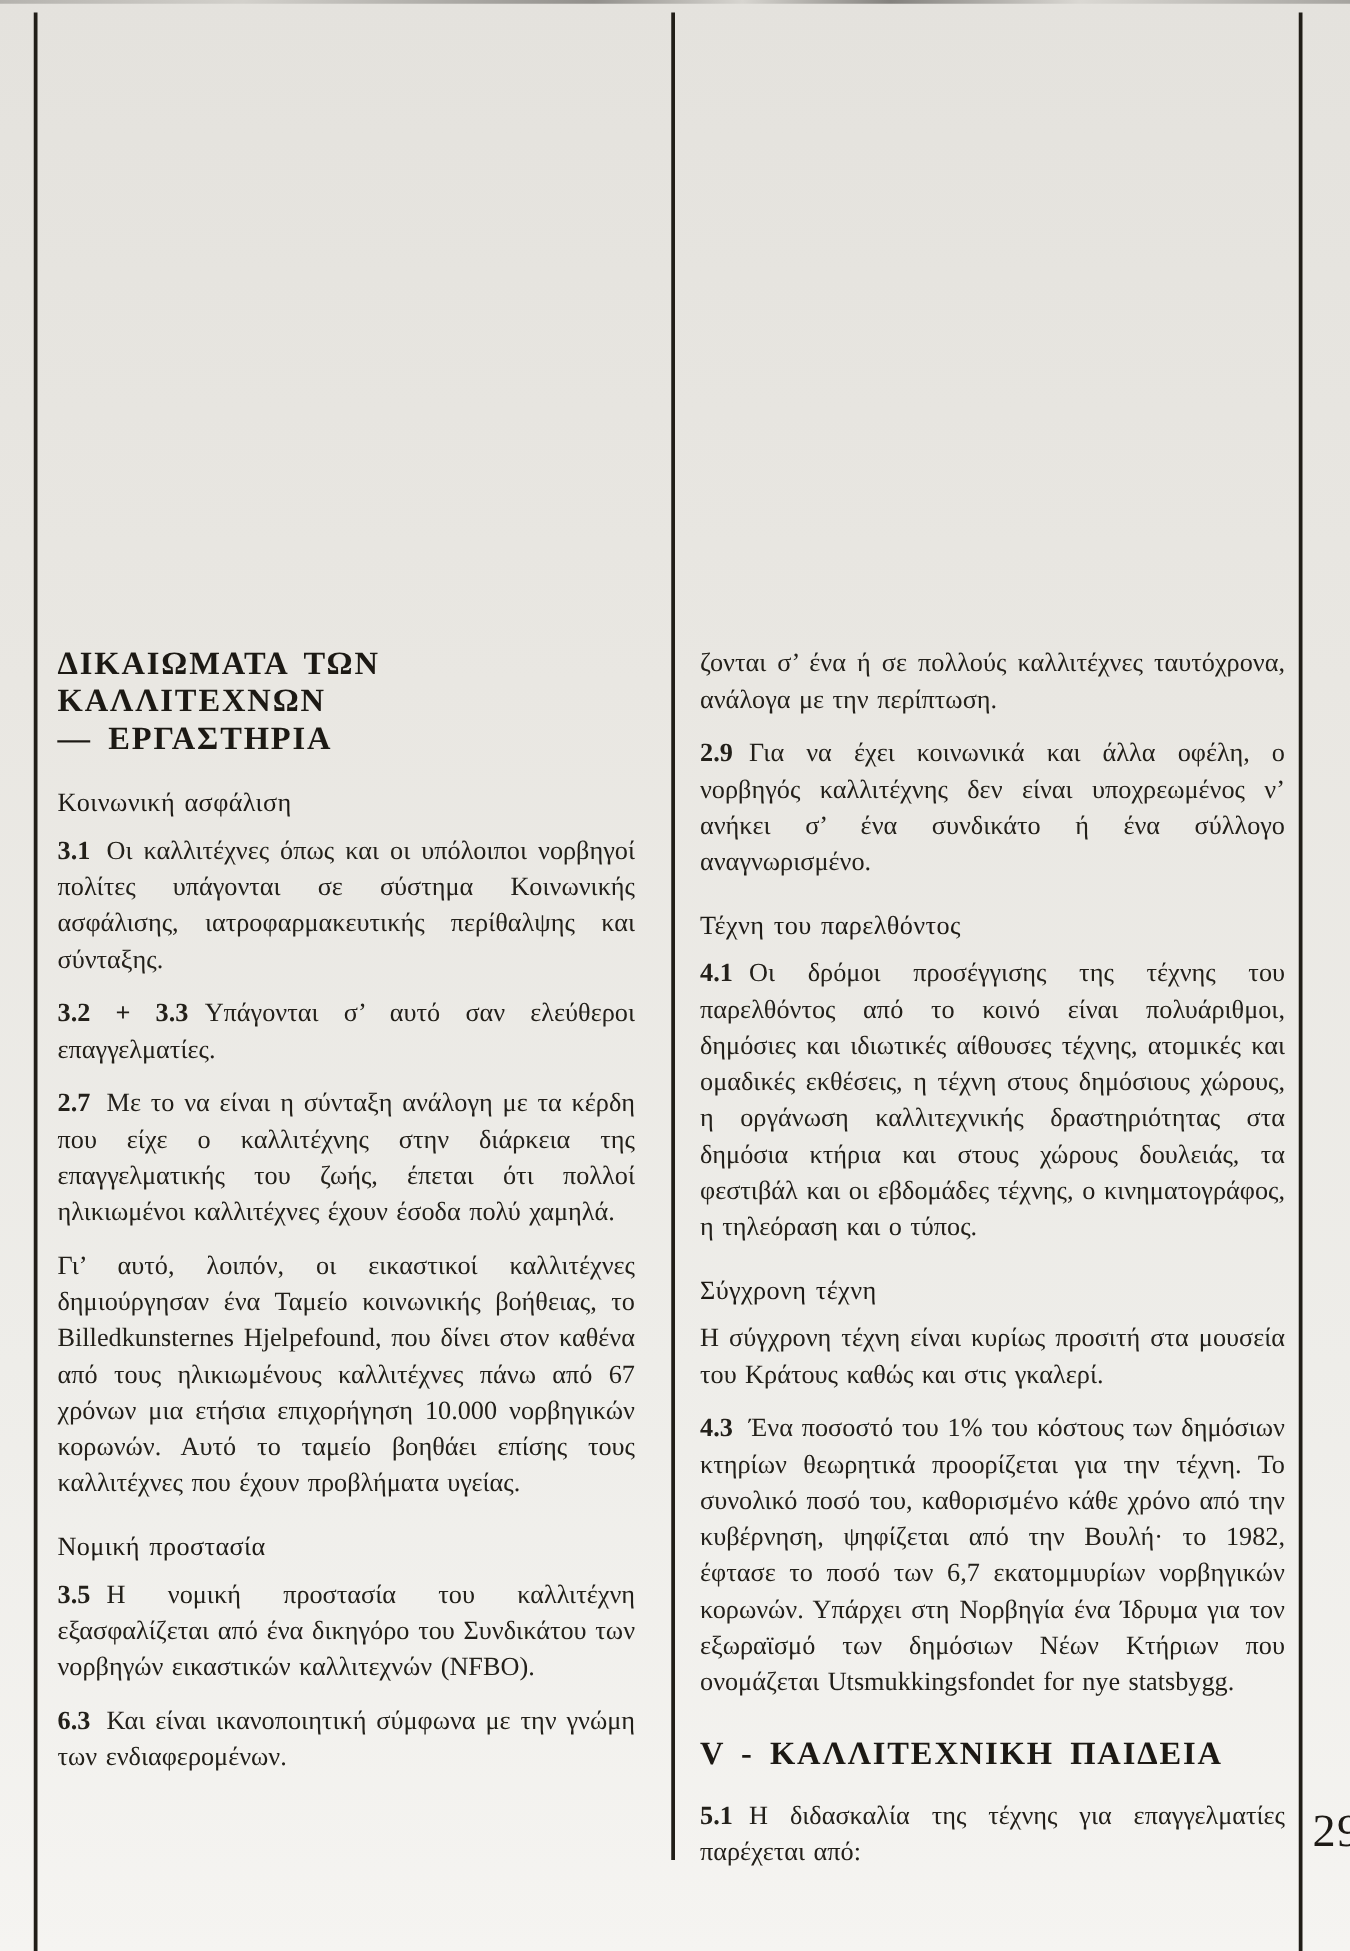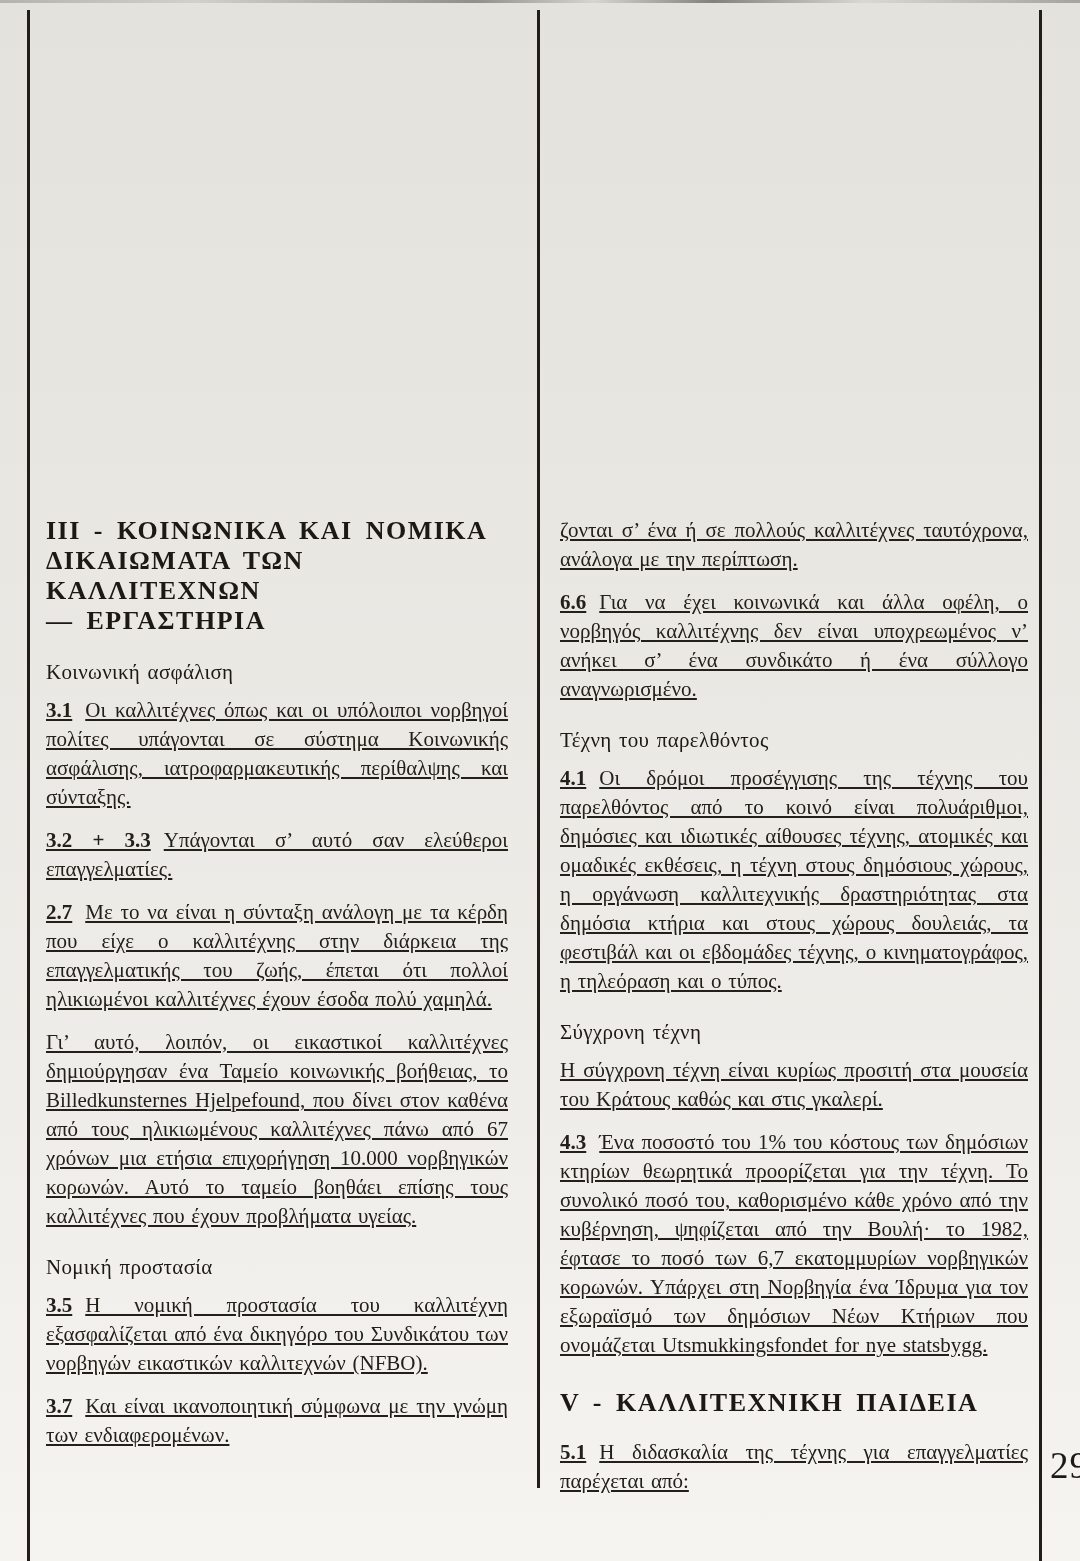--- a/index.html
+++ b/index.html
@@ -35,56 +35,54 @@
   .col .title:first-child{margin-top:0;}
   .subheading{
     font-weight:normal;font-size:21px;line-height:24px;
     letter-spacing:.3px;word-spacing:2px;
     margin:24px 0 12px 0;color:#1d1a15;
   }
   .para{
     font-size:21px;line-height:29px;
     text-align:justify;word-spacing:1.5px;
     margin:0 0 14px 0;
-    text-decoration:underline;
   }
   .num{font-weight:bold;padding-right:13px;}
   .page-number{
     position:absolute;left:1050px;top:1446px;
     font-size:37px;line-height:40px;color:#1d1a15;
     letter-spacing:1px;
   }
 </style>
 </head>
 <body>
 
 <div class="page">
   <div class="scan-edge"></div>
   <div class="rule rule-left"></div>
   <div class="rule rule-center"></div>
   <div class="rule rule-right"></div>
 
   <div class="col col-left" id="col-left">
       <div class="title">
-        <div>III - ΚΟΙΝΩΝΙΚΑ ΚΑΙ ΝΟΜΙΚΑ</div>
         <div>ΔΙΚΑΙΩΜΑΤΑ ΤΩΝ ΚΑΛΛΙΤΕΧΝΩΝ</div>
         <div>— ΕΡΓΑΣΤΗΡΙΑ</div>
       </div>
       <div class="subheading">Κοινωνική ασφάλιση</div>
       <p class="para"><span class="num">3.1</span><span>Οι καλλιτέχνες όπως και οι υπόλοιποι νορβηγοί πολίτες υπάγονται σε σύστημα Κοινωνικής ασφάλισης, ιατροφαρμακευτικής περίθαλψης και σύνταξης.</span></p>
       <p class="para"><span class="num">3.2 + 3.3</span><span>Υπάγονται σ’ αυτό σαν ελεύθεροι επαγγελματίες.</span></p>
       <p class="para"><span class="num">2.7</span><span>Με το να είναι η σύνταξη ανάλογη με τα κέρδη που είχε ο καλλιτέχνης στην διάρκεια της επαγγελματικής του ζωής, έπεται ότι πολλοί ηλικιωμένοι καλλιτέχνες έχουν έσοδα πολύ χαμηλά.</span></p>
       <p class="para">Γι’ αυτό, λοιπόν, οι εικαστικοί καλλιτέχνες δημιούργησαν ένα Ταμείο κοινωνικής βοήθειας, το Billedkunsternes Hjelpefound, που δίνει στον καθένα από τους ηλικιωμένους καλλιτέχνες πάνω από 67 χρόνων μια ετήσια επιχορήγηση 10.000 νορβηγικών κορωνών. Αυτό το ταμείο βοηθάει επίσης τους καλλιτέχνες που έχουν προβλήματα υγείας.</p>
       <div class="subheading">Νομική προστασία</div>
       <p class="para"><span class="num">3.5</span><span>Η νομική προστασία του καλλιτέχνη εξασφαλίζεται από ένα δικηγόρο του Συνδικάτου των νορβηγών εικαστικών καλλιτεχνών (NFBO).</span></p>
-      <p class="para"><span class="num">3.7</span><span>Και είναι ικανοποιητική σύμφωνα με την γνώμη των ενδιαφερομένων.</span></p>
+      <p class="para"><span class="num">6.3</span><span>Και είναι ικανοποιητική σύμφωνα με την γνώμη των ενδιαφερομένων.</span></p>
     </div>
   <div class="col col-right" id="col-right">
       <p class="para">ζονται σ’ ένα ή σε πολλούς καλλιτέχνες ταυτόχρονα, ανάλογα με την περίπτωση.</p>
-      <p class="para"><span class="num">6.6</span><span>Για να έχει κοινωνικά και άλλα οφέλη, ο νορβηγός καλλιτέχνης δεν είναι υποχρεωμένος ν’ ανήκει σ’ ένα συνδικάτο ή ένα σύλλογο αναγνωρισμένο.</span></p>
+      <p class="para"><span class="num">2.9</span><span>Για να έχει κοινωνικά και άλλα οφέλη, ο νορβηγός καλλιτέχνης δεν είναι υποχρεωμένος ν’ ανήκει σ’ ένα συνδικάτο ή ένα σύλλογο αναγνωρισμένο.</span></p>
       <div class="subheading">Τέχνη του παρελθόντος</div>
       <p class="para"><span class="num">4.1</span><span>Οι δρόμοι προσέγγισης της τέχνης του παρελθόντος από το κοινό είναι πολυάριθμοι, δημόσιες και ιδιωτικές αίθουσες τέχνης, ατομικές και ομαδικές εκθέσεις, η τέχνη στους δημόσιους χώρους, η οργάνωση καλλιτεχνικής δραστηριότητας στα δημόσια κτήρια και στους χώρους δουλειάς, τα φεστιβάλ και οι εβδομάδες τέχνης, ο κινηματογράφος, η τηλεόραση και ο τύπος.</span></p>
       <div class="subheading">Σύγχρονη τέχνη</div>
       <p class="para">Η σύγχρονη τέχνη είναι κυρίως προσιτή στα μουσεία του Κράτους καθώς και στις γκαλερί.</p>
       <p class="para"><span class="num">4.3</span><span>Ένα ποσοστό του 1% του κόστους των δημόσιων κτηρίων θεωρητικά προορίζεται για την τέχνη. Το συνολικό ποσό του, καθορισμένο κάθε χρόνο από την κυβέρνηση, ψηφίζεται από την Βουλή· το 1982, έφτασε το ποσό των 6,7 εκατομμυρίων νορβηγικών κορωνών. Υπάρχει στη Νορβηγία ένα Ίδρυμα για τον εξωραϊσμό των δημόσιων Νέων Κτήριων που ονομάζεται Utsmukkingsfondet for nye statsbygg.</span></p>
       <div class="title">
         <div>V - ΚΑΛΛΙΤΕΧΝΙΚΗ ΠΑΙΔΕΙΑ</div>
       </div>
       <p class="para"><span class="num">5.1</span><span>Η διδασκαλία της τέχνης για επαγγελματίες παρέχεται από:</span></p>
     </div>

